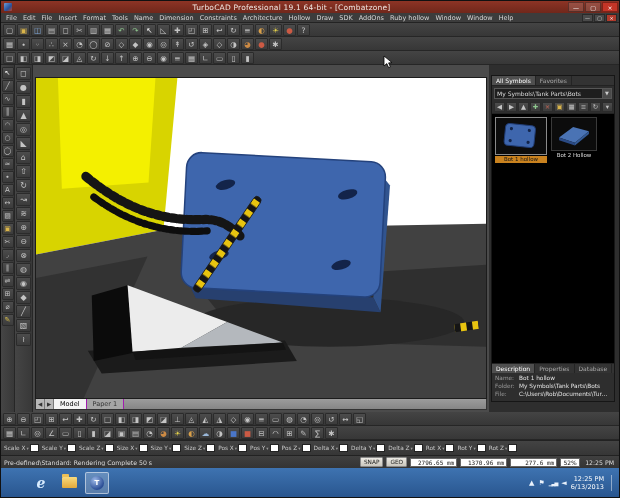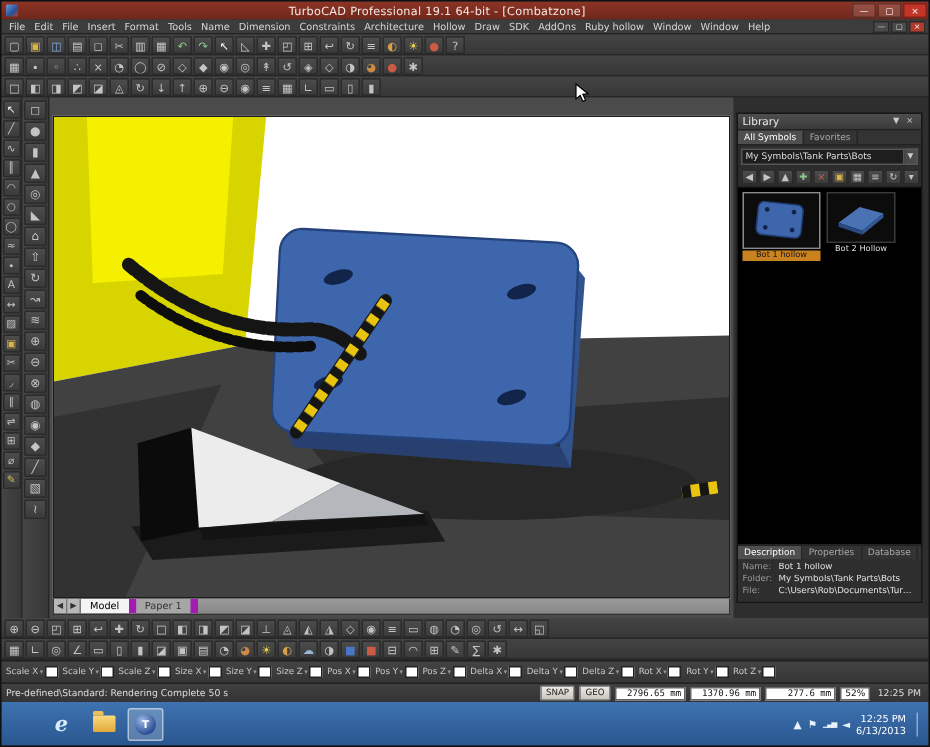--- a/index.html
+++ b/index.html
@@ -33,21 +33,21 @@
   .vstrip-1{width:14px}.vstrip-1 .tbi{width:12px;height:12px;font-size:7px}
   .vstrip-2{width:18px}.vstrip-2 .tbi{width:15px;height:13px;font-size:8px;line-height:12px}
   .center{flex:1;display:flex;flex-direction:column;background:#4b4b4b;min-width:0}
   .vp-gap{height:12px;flex:0 0 auto}
   .viewport{flex:1;margin:0 2px;background:#fff;border:1px solid #1c1c1c;position:relative;overflow:hidden;min-height:0}
   .viewport svg{display:block;width:100%;height:100%}
 
   
   .sheet-bar{height:11px;flex:0 0 auto;display:flex;align-items:stretch;margin:0 2px 2px;border:1px solid #333;border-top:none;background:#8f8f8f;overflow:hidden}
   .sheet-nav{width:9px;font-size:5.5px;line-height:10px;text-align:center;color:#333;background:#b8b8b8;border-right:1px solid #777;cursor:default}
-  .sheet-tab{padding:0 6px;font-size:6.5px;line-height:10px;color:#333;background:#a6a6a6;border-right:5px solid #a21caf;cursor:default;white-space:nowrap}
+  .sheet-tab{padding:0 6px;font-size:6.5px;line-height:10px;color:#333;background:#a6a6a6;border-right:1px solid #a21caf;cursor:default;white-space:nowrap}
   .sheet-tab.active{background:#f4f4f4;color:#000}
   .sheet-rest{flex:1;background:linear-gradient(#9c9c9c,#868686)}
 
   
   .library{flex:0 0 auto;width:124px;margin:10px 4px 10px 2px;background:#2d2d2d;border:1px solid #161616;display:flex;flex-direction:column;min-height:0}
   .lib-header{height:11px;flex:0 0 auto;background:linear-gradient(#4e4e4e,#3a3a3a);display:flex;align-items:center;padding:0 3px;color:#eaeaea;border-bottom:1px solid #222}
   .lib-title{flex:1;font-size:7px}
   .lib-hbtn{width:9px;text-align:center;color:#ccc;font-size:5.5px;cursor:default}
   .lib-tabs,.lib-bottom-tabs{display:flex;height:10px;flex:0 0 auto;background:#333;border-bottom:1px solid #222;overflow:hidden}
   .lib-bottom-tabs{border-top:1px solid #222;border-bottom:none}
@@ -307,25 +307,20 @@
       <div class="sheet-bar">
         <span class="sheet-nav">◀</span>
         <span class="sheet-nav">▶</span>
         <span class="sheet-tab active">Model</span>
         <span class="sheet-tab">Paper 1</span>
         <span class="sheet-rest"></span>
       </div>
     </div>
 
     <div class="library">
-      <div class="lib-header">
-        <span class="lib-title">Library</span>
-        <span class="lib-hbtn">▼</span>
-        <span class="lib-hbtn">×</span>
-      </div>
       <div class="lib-tabs">
           <span class="tab active">All Symbols</span>
           <span class="tab">Favorites</span>
         </div>
       <div class="lib-path">
         <span class="lib-path-box">My Symbols\Tank Parts\Bots</span>
         <span class="lib-path-arrow">▼</span>
       </div>
       <div class="lib-toolbar">
           <span class="tbi">◀</span>

